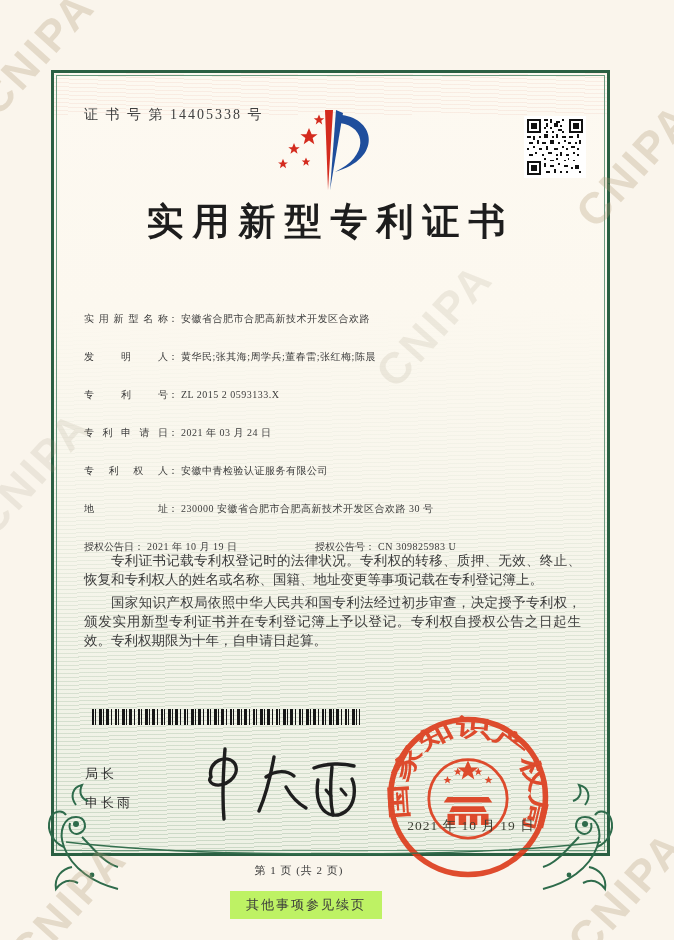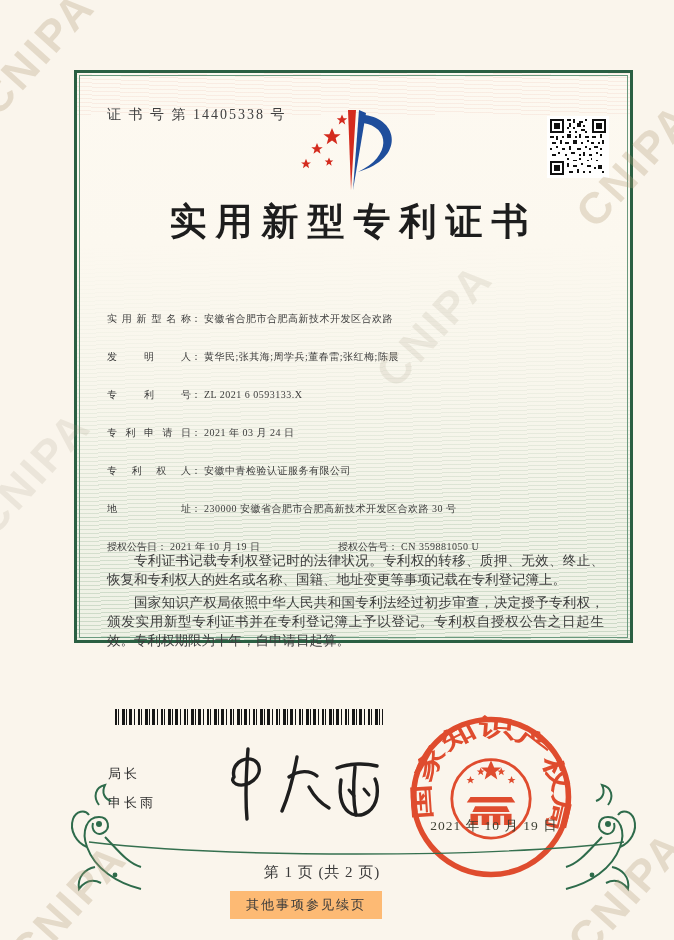--- a/index.html
+++ b/index.html
@@ -1,19 +1,19 @@
 <!DOCTYPE html>
 <html><head>
 <meta charset="utf-8">
 <style>
   html,body{margin:0;padding:0;background:#faf5ec;}
   .page{position:relative;width:674px;height:940px;background:#faf5ec;overflow:hidden;
         font-family:"Liberation Serif","DejaVu Serif",serif;color:#3a3a3a;}
   
-  .cert{position:absolute;left:74px;top:70px;width:559px;height:573px;
+  .cert{position:absolute;left:51px;top:70px;width:559px;height:786px;
         border:3px solid #2a5f42;box-sizing:border-box;
         background-color:#eef1e5;
         background-image:
           linear-gradient(180deg,#fdf9f1 0%,#fcf8ef 30%,rgba(252,248,239,0.72) 55%,rgba(252,248,239,0.25) 78%,rgba(252,248,239,0) 100%),
           repeating-linear-gradient(178deg,rgba(122,160,126,0.30) 0px,rgba(122,160,126,0.30) 1px,transparent 1px,transparent 4px);}
   .cert-inner-line{position:absolute;inset:2px;border:1px solid #6a997e;pointer-events:none;}
   .cert-topwave{position:absolute;left:0;top:0;right:0;height:42px;
         background:repeating-linear-gradient(2deg,rgba(213,122,100,0.10) 0 1px,transparent 1px 4px);}
   
   .wm{position:absolute;font-family:"Liberation Sans","DejaVu Sans",sans-serif;font-weight:bold;
@@ -42,27 +42,27 @@
   
   .barcode{position:absolute;left:38px;top:636px;width:268px;height:16px;
      background:repeating-linear-gradient(90deg,#161616 0 2px,transparent 2px 3px,#161616 3px 4px,
        transparent 4px 7px,#161616 7px 10px,transparent 10px 11px,#161616 11px 12px,transparent 12px 14px,
        #161616 14px 17px,transparent 17px 19px,#161616 19px 20px,transparent 20px 23px);}
   .signer{position:absolute;left:31px;top:686px;font-size:13px;letter-spacing:3px;color:#2e2e2e;line-height:29px;}
   .signature{position:absolute;left:140px;top:664px;width:170px;height:95px;}
   .seal{position:absolute;left:330px;top:640px;width:168px;height:168px;opacity:0.9;}
   .seal-date{position:absolute;left:352px;top:744px;width:130px;text-align:center;font-size:13.5px;
              color:#3d4034;letter-spacing:1px;white-space:nowrap;z-index:7;}
-  .page-footer{position:absolute;left:245px;top:790px;transform:translateX(-50%);font-size:15px;
+  .page-footer{position:absolute;left:245px;top:790px;transform:translateX(-50%);font-size:11px;
                letter-spacing:1px;color:#3a3a3a;white-space:nowrap;}
   .ornament{position:absolute;width:78px;height:122px;z-index:4;}
   .orn-left{left:-12px;top:698px;}
   .orn-right{right:-12px;top:698px;transform:scaleX(-1);}
   .bottom-swoop{position:absolute;left:4px;right:4px;top:766px;height:16px;}
-  .note{position:absolute;left:306px;top:891px;transform:translateX(-50%);background:#fdba74;
+  .note{position:absolute;left:306px;top:891px;transform:translateX(-50%);background:#bef264;
         padding:5px 16px;font-size:13px;letter-spacing:2px;color:#3a3a3a;white-space:nowrap;z-index:7;}
   svg{overflow:visible;}
 </style>
 </head>
 <body>
 
 <div class="page">
 
   <div class="wm" style="left:-38px;top:28px;">CNIPA</div>
   <div class="wm" style="left:560px;top:140px;">CNIPA</div>
@@ -188,21 +188,21 @@
         <span class="fvalue">安徽省合肥市合肥高新技术开发区合欢路</span>
     </div>
     <div class="frow" style="top:254px">
       <span class="flabel">发明人</span>
         <span class="fcolon">：</span>
         <span class="fvalue">黄华民;张其海;周学兵;董春雷;张红梅;陈晨</span>
     </div>
     <div class="frow" style="top:292px">
       <span class="flabel">专利号</span>
         <span class="fcolon">：</span>
-        <span class="fvalue">ZL 2021 6 0593133.X</span>
+        <span class="fvalue">ZL 2015 2 0593133.X</span>
     </div>
     <div class="frow" style="top:330px">
       <span class="flabel">专利申请日</span>
         <span class="fcolon">：</span>
         <span class="fvalue">2021 年 03 月 24 日</span>
     </div>
     <div class="frow" style="top:368px">
       <span class="flabel">专利权人</span>
         <span class="fcolon">：</span>
         <span class="fvalue">安徽中青检验认证服务有限公司</span>
@@ -212,21 +212,21 @@
         <span class="fcolon">：</span>
         <span class="fvalue">230000 安徽省合肥市合肥高新技术开发区合欢路 30 号</span>
     </div>
 
     <div class="frow" style="top:444px">
       <span class="gl">授权公告日</span>
         <span class="fcolon">：</span>
         <span class="gv1">2021 年 10 月 19 日</span>
       <span class="gl">授权公告号</span>
         <span class="fcolon">：</span>
-        <span class="gv2">CN 359881050 U</span>
+        <span class="gv2">CN 309825983 U</span>
     </div>
 
     <div class="paras">
       <p>专利证书记载专利权登记时的法律状况。专利权的转移、质押、无效、终止、恢复和专利权人的姓名或名称、国籍、地址变更等事项记载在专利登记簿上。</p>
       <p>国家知识产权局依照中华人民共和国专利法经过初步审查，决定授予专利权，颁发实用新型专利证书并在专利登记簿上予以登记。专利权自授权公告之日起生效。专利权期限为十年，自申请日起算。</p>
     </div>
 
     <div class="barcode"></div>
 
     <div class="signer">

